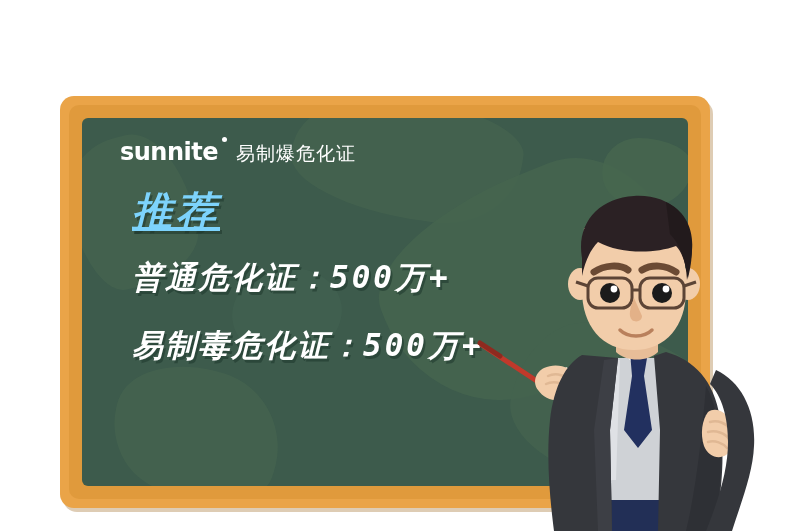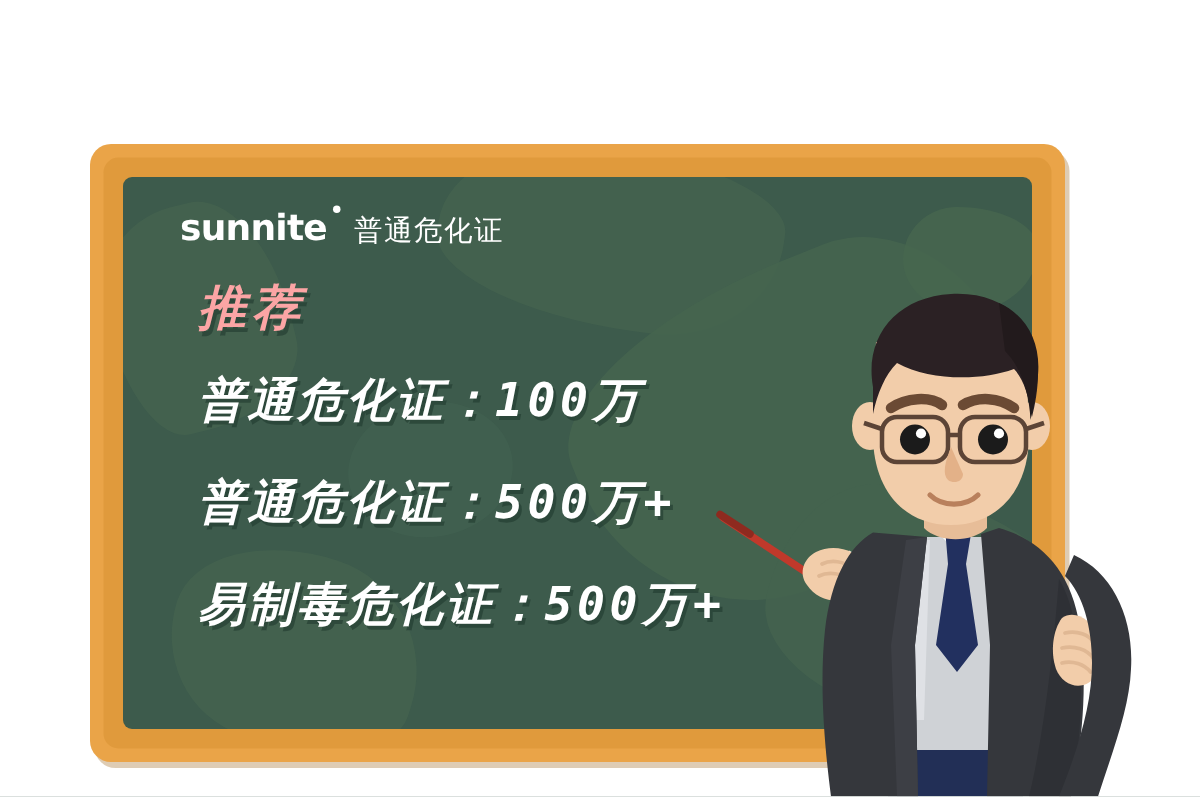--- a/index.html
+++ b/index.html
@@ -103,28 +103,29 @@
   #brand-cn {
     color: #ffffff;
     font-size: 19px;
     margin-left: 18px;
     letter-spacing: 1px;
     font-family: "DejaVu Sans", sans-serif;
     font-weight: 400;
   }
 
   #headline {
-    color: #fca5a5;
-    font-size: 32px;
+    color: #7dd3fc;
+    font-size: 40px;
     font-weight: 900;
     letter-spacing: 4px;
     font-style: italic;
     margin: 10px 0 18px 12px;
     text-shadow: 2px 3px 0 rgba(30,55,44,0.55);
     font-family: "DejaVu Sans", sans-serif;
+    text-decoration: underline;
   }
 
   .board-line {
     color: #ffffff;
     font-size: 31px;
     font-weight: 900;
     font-style: italic;
     letter-spacing: 2px;
     margin: 0 0 26px 12px;
     white-space: nowrap;
@@ -164,28 +165,25 @@
       <div class="board-patch p6"></div>
       <div class="board-patch p7"></div>
 
       <div id="board-content">
 
         <div id="brand-row">
           <span id="brand-logo">
             <span>sunnite</span>
             <span id="brand-dot"></span>
           </span>
-          <span id="brand-cn">普通危化证</span>
+          <span id="brand-cn">易制爆危化证</span>
         </div>
 
         <div id="headline">推荐</div>
 
-        <div class="board-line">
-          <span>普通危化证：</span><span class="amount">100万</span>
-        </div>
 
         <div class="board-line">
           <span>普通危化证：</span><span class="amount">500万+</span>
         </div>
 
         <div class="board-line">
           <span>易制毒危化证：</span><span class="amount">500万+</span>
         </div>
 
       </div>

